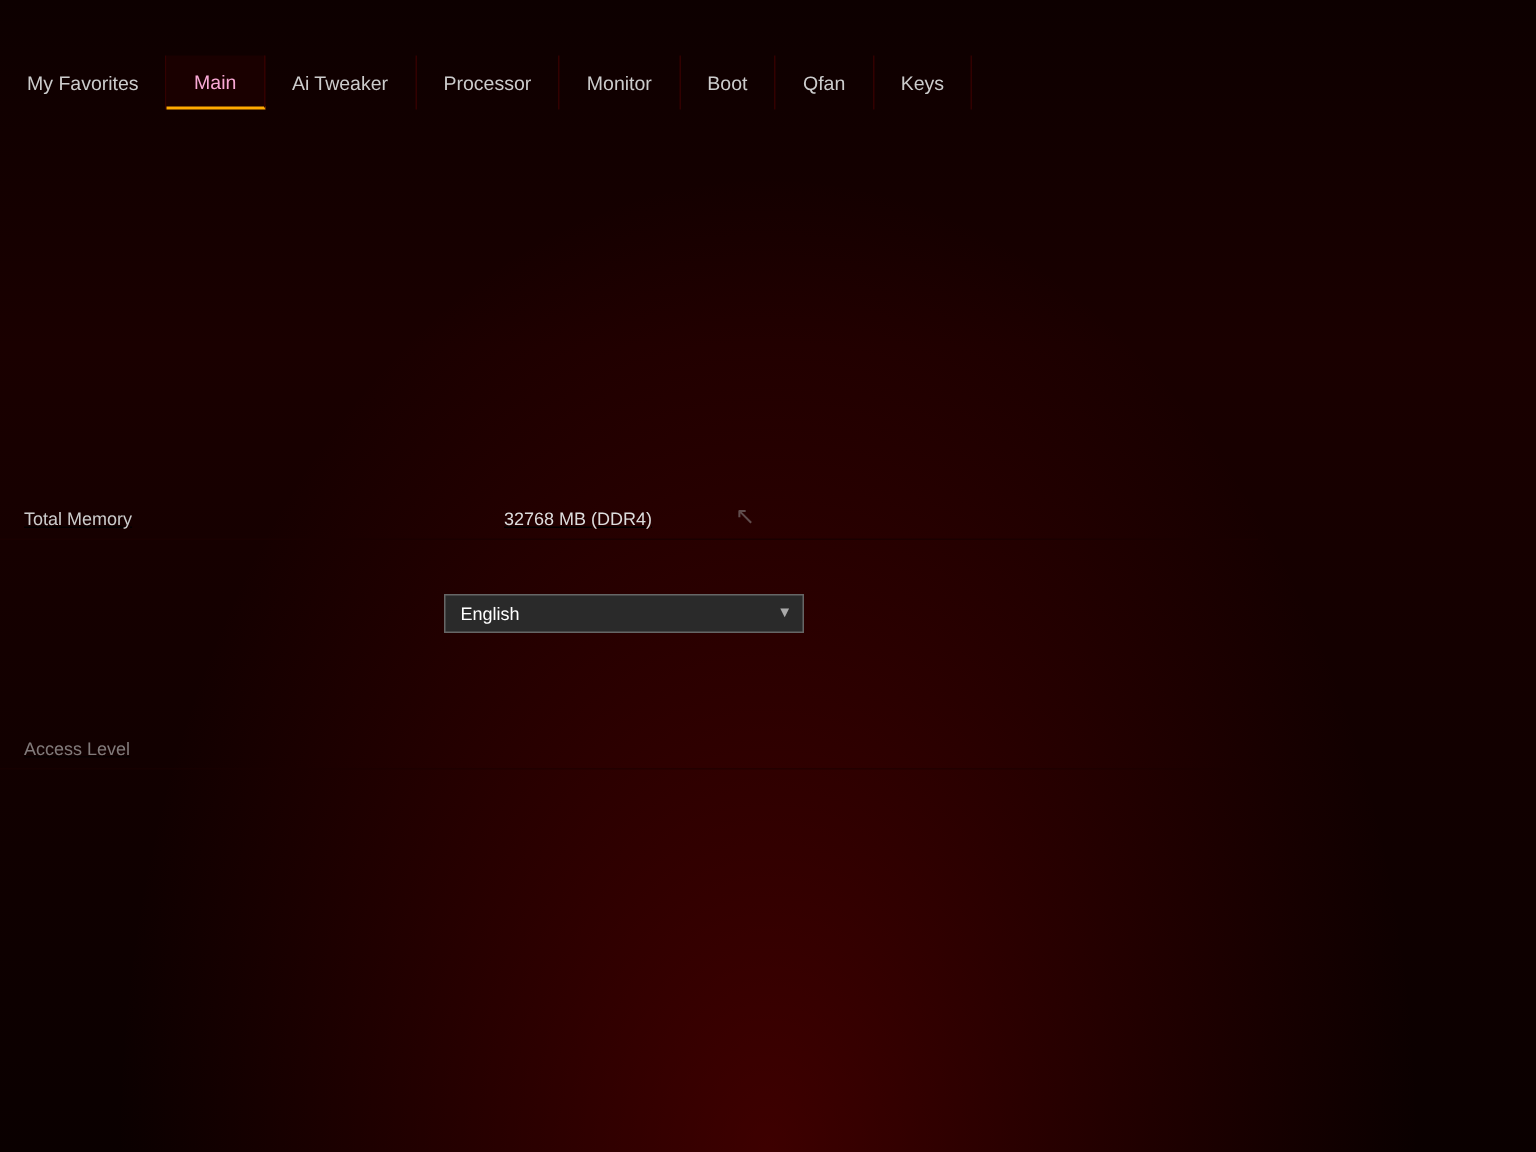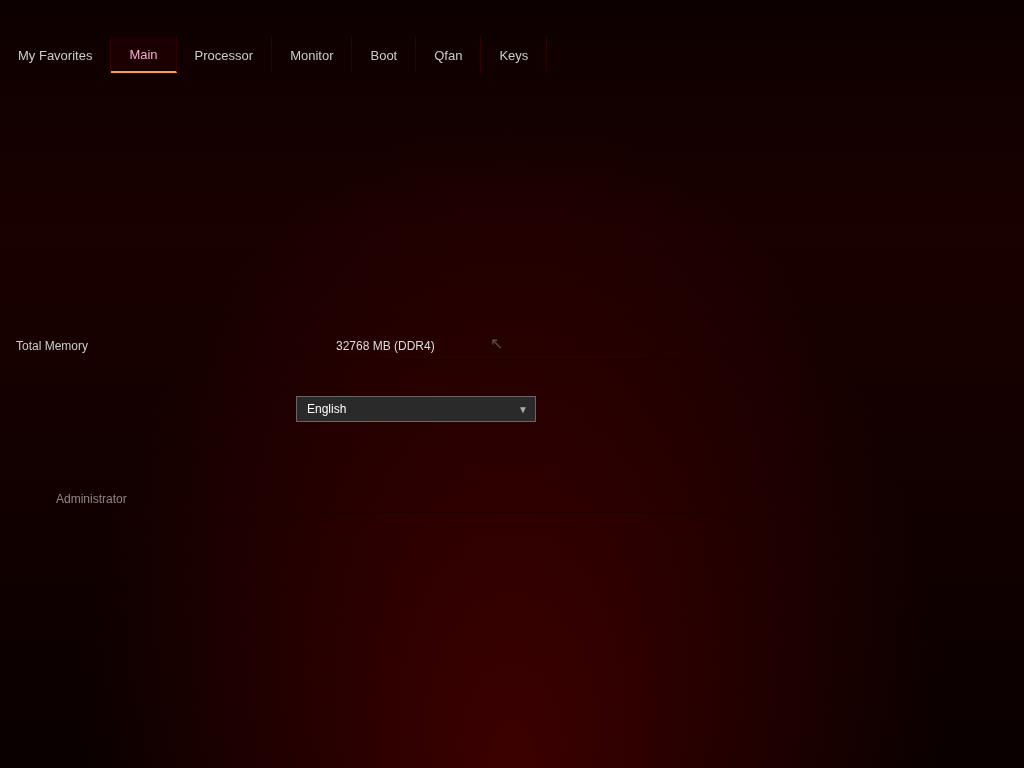--- a/index.html
+++ b/index.html
@@ -162,20 +162,21 @@
       background: #110000;
       margin-top: 4px;
     }
 
     .info-row {
       display: flex;
       align-items: center;
       padding: 5px 16px;
       border-bottom: 1px solid #1a0000;
       min-height: 28px;
+      text-decoration: underline;
     }
 
     .info-row.selected {
       background: #3a0000;
       border: 1px solid #cc0000;
     }
 
     .info-row .label {
       flex: 0 0 280px;
       color: #cccccc;
@@ -415,20 +416,23 @@
       </div>
     </div>
   </div>
 
   <div class="nav-bar">
     <div class="nav-item">
       <span>My Favorites</span>
     </div>
     <div class="nav-item active">
       <span>Main</span>
+    </div>
+    <div class="nav-item">
+      <span>Ai Tweaker</span>
     </div>
     <div class="nav-item">
       <span>Processor</span>
     </div>
     <div class="nav-item">
       <span>Monitor</span>
     </div>
     <div class="nav-item">
       <span>Boot</span>
     </div>
@@ -513,21 +517,21 @@
         <span class="label">System Date</span>
         <span class="value">09/26/2018</span>
       </div>
 
       <div class="info-row bold-label interactive">
         <span class="label">System Time</span>
         <span class="value">06:31:02</span>
       </div>
 
       <div class="info-row" style="opacity:0.6; overflow:hidden; max-height:18px;">
-        <span class="value">Administrator</span>
+        <span class="label">Access Level</span>
       </div>
 
       <div style="flex:1;"></div>
 
       <div class="status-bar">
         <div class="status-icon">
           <span>i</span>
         </div>
         <span class="status-text">Choose the default language</span>
       </div>

